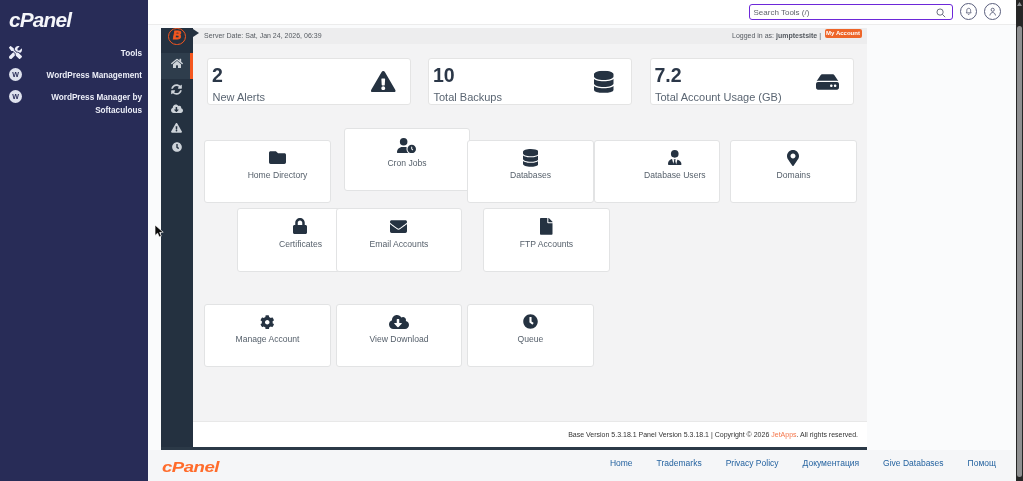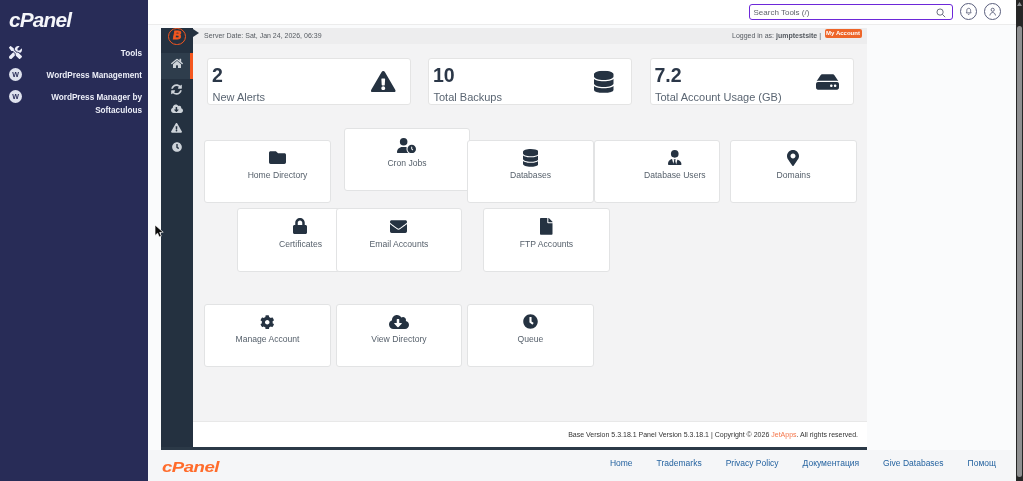--- a/index.html
+++ b/index.html
@@ -235,21 +235,21 @@
           </svg>
         </div>
         <div class="glbl">Manage Account</div>
       </div>
   <div class="abs gcard" style="left:175.2px;top:276.1px;">
         <div class="ic">
           <svg width="20" height="16.0" viewBox="0 0 640 512">
             <path fill="#253241" d="M537.6 226.6c4.1-10.7 6.4-22.4 6.4-34.6 0-53-43-96-96-96-19.7 0-38.1 6-53.3 16.2C367 64.2 315.3 32 256 32c-88.4 0-160 71.6-160 160 0 2.7.1 5.4.2 8.1C40.2 219.8 0 273.2 0 336c0 79.5 64.5 144 144 144h368c70.7 0 128-57.3 128-128 0-61.9-44-113.6-102.4-125.4zm-132.9 88.7L299.3 420.7c-6.2 6.2-16.4 6.2-22.6 0L171.3 315.3c-10.1-10.1-2.9-27.3 11.3-27.3H248V176c0-8.8 7.2-16 16-16h48c8.8 0 16 7.2 16 16v112h65.4c14.3 0 21.5 17.2 11.3 27.3z"></path>
           </svg>
         </div>
-        <div class="glbl">View Directory</div>
+        <div class="glbl">View Download</div>
       </div>
   <div class="abs gcard" style="left:306.7px;top:276.1px;">
         <div class="ic">
           <svg width="15" height="15.0" viewBox="0 0 512 512">
             <path fill="#253241" d="M256 8C119 8 8 119 8 256s111 248 248 248 248-111 248-248S393 8 256 8zm57.1 350.1L224.9 294c-3.1-2.3-4.9-5.9-4.9-9.7V116c0-6.6 5.4-12 12-12h48c6.6 0 12 5.4 12 12v137.7l63.5 46.2c5.4 3.9 6.5 11.4 2.6 16.8l-28.2 38.8c-3.9 5.3-11.4 6.5-16.8 2.5z"></path>
           </svg>
         </div>
         <div class="glbl">Queue</div>
       </div>
   </div>

